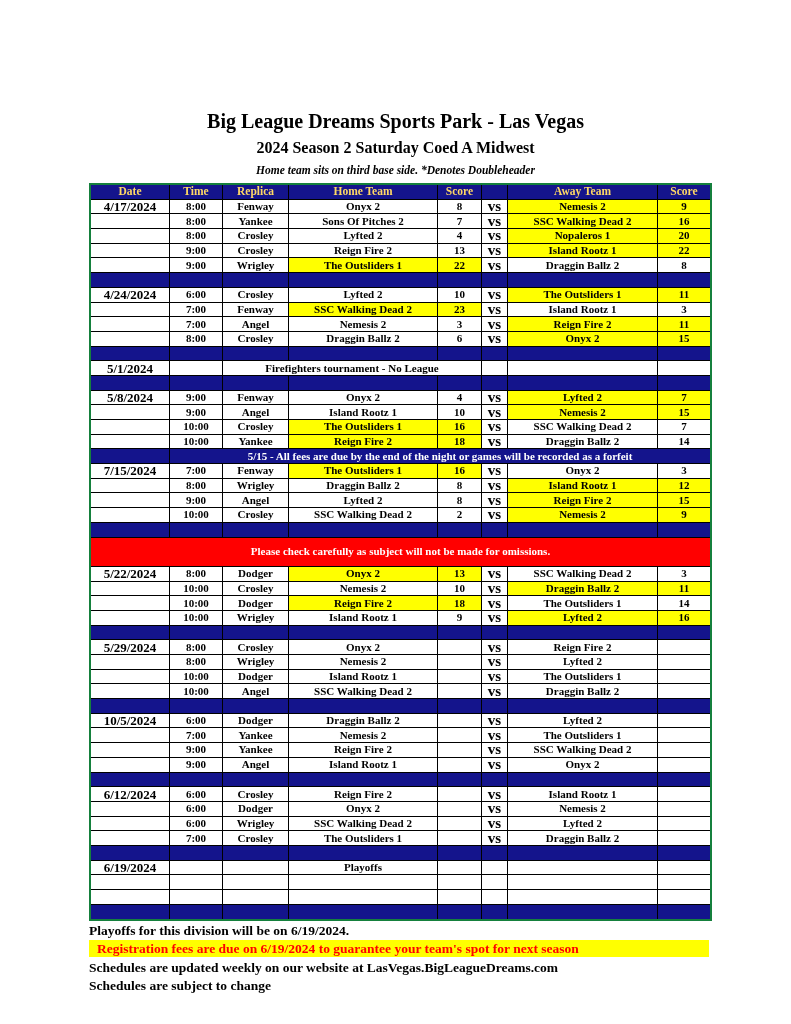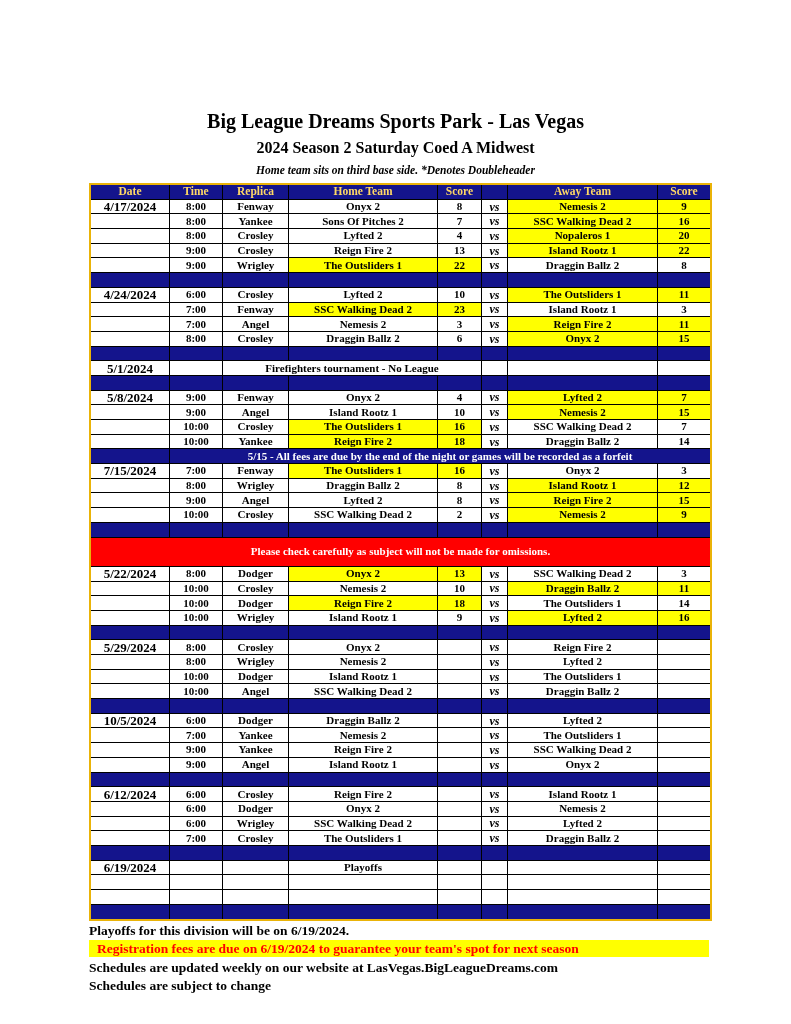--- a/index.html
+++ b/index.html
@@ -3,37 +3,37 @@
 <meta charset="utf-8">
 <style>
   html,body{margin:0;padding:0;background:#fff;}
   .page{position:relative;width:791px;height:1024px;background:#ffffff;overflow:hidden;
         font-family:"Liberation Serif",serif;font-weight:bold;color:#000;margin-top:46px;}
   .center-line{position:absolute;left:0;width:100%;text-align:center;white-space:nowrap;}
   .title{top:64px;font-size:20px;}
   .subtitle{top:93px;font-size:16px;}
   .fieldnote{top:118px;font-size:11.5px;font-style:italic;}
   
-  .tbl{position:absolute;left:89px;top:137px;width:619px;border:2px solid #eab308;background:#fff;}
+  .tbl{position:absolute;left:89px;top:137px;width:619px;border:2px solid #15803d;background:#fff;}
   .row{display:flex;height:14.7px;border-bottom:1.5px solid #000;box-sizing:border-box;}
   .row:last-child{border-bottom:none;}
   .c{box-sizing:border-box;border-right:1.5px solid #000;display:flex;align-items:center;
      justify-content:center;overflow:hidden;font-size:11px;line-height:1;white-space:nowrap;flex:0 0 auto;}
   .c:last-child{border-right:none;}
   .w-date{width:79px;font-size:13px;}
   .w-time{width:53px;}
   .w-rep{width:66px;}
   .w-home{width:149px;}
   .w-score{width:44px;}
   .w-vs{width:26px;}
   .w-away{width:150px;}
   .w-score2{flex:1 1 auto;}
   .w-merge{width:259px;text-align:right;}
   .grow{flex:1 1 auto;}
-  .vs{font-style:italic;font-size:12px;}
+  .vs{font-size:15px;}
   .win{background:#FFFF00;}
   .head .c{background:#14148C;color:#FFD965;font-size:11.5px;}
   .navy .c{background:#14148C;}
   .note-navy{color:#FFFFFF;font-size:11px;}
   .red2{height:29.4px;background:#FF0000;}
   .note-red{background:#FF0000;color:#FFFFFF;font-size:11px;flex-direction:column;
             justify-content:center;line-height:13.8px;}
   
   .footer{position:absolute;left:89px;top:876px;width:620px;font-size:13.5px;}
   .fline{line-height:17px;margin-bottom:1px;white-space:nowrap;}

